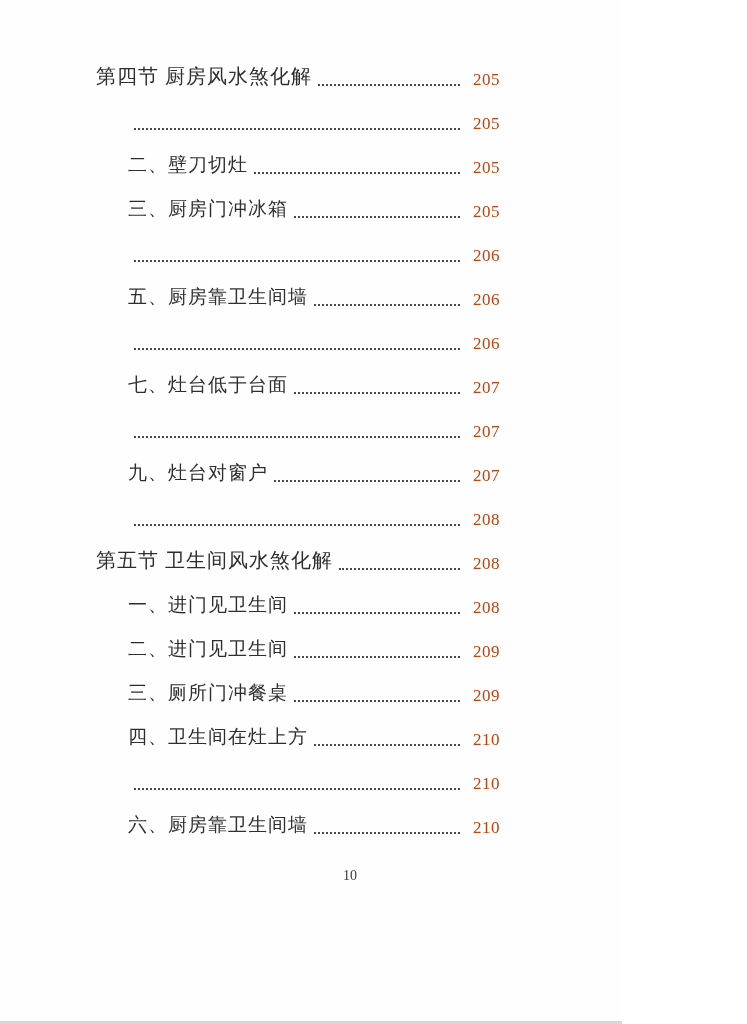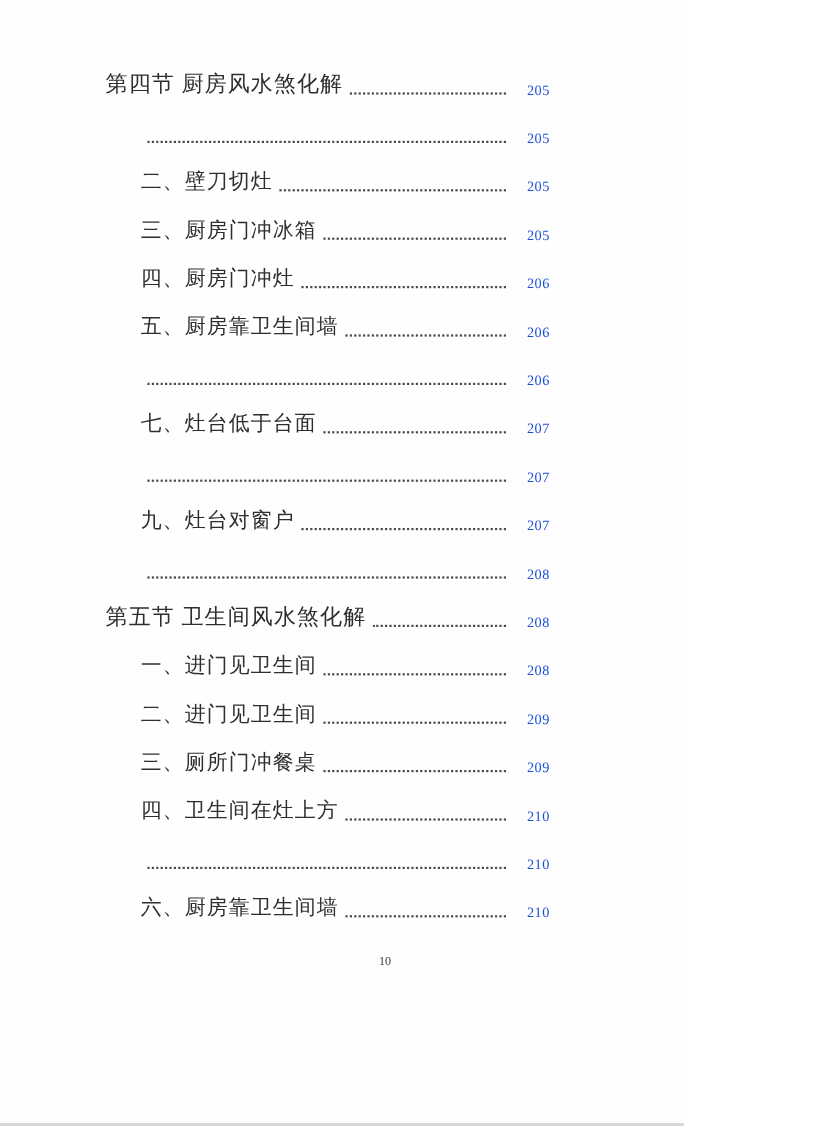--- a/index.html
+++ b/index.html
@@ -52,32 +52,32 @@
   }
   .toc-leader {
     flex: 1;
     border-bottom: 2px dotted #4a4a4a;
     margin: 0 4px 4px 6px;
     min-width: 20px;
   }
   .toc-page {
     min-width: 36px;
     text-align: right;
-    font-size: 13px;
+    font-size: 17px;
     letter-spacing: 0.5px;
-    color: #1d4ed8;
+    color: #c2410c;
     font-family: "Liberation Serif", "DejaVu Serif", serif;
   }
   .footer {
     position: absolute;
     top: 868px;
     left: 0;
     width: 700px;
     text-align: center;
-    font-size: 11px;
+    font-size: 14px;
     color: #3a3a3a;
   }
 </style>
 </head>
 <body>
 
 <div class="page">
 
   <div class="toc" id="toc-list">
   <div class="toc-row section">
@@ -97,21 +97,20 @@
     <span class="toc-page">205</span>
   </div>
 
   <div class="toc-row item">
     <span class="toc-label">三、厨房门冲冰箱</span>
     <span class="toc-leader"></span>
     <span class="toc-page">205</span>
   </div>
 
   <div class="toc-row item">
-    <span class="toc-label">四、厨房门冲灶</span>
     <span class="toc-leader"></span>
     <span class="toc-page">206</span>
   </div>
 
   <div class="toc-row item">
     <span class="toc-label">五、厨房靠卫生间墙</span>
     <span class="toc-leader"></span>
     <span class="toc-page">206</span>
   </div>
 

